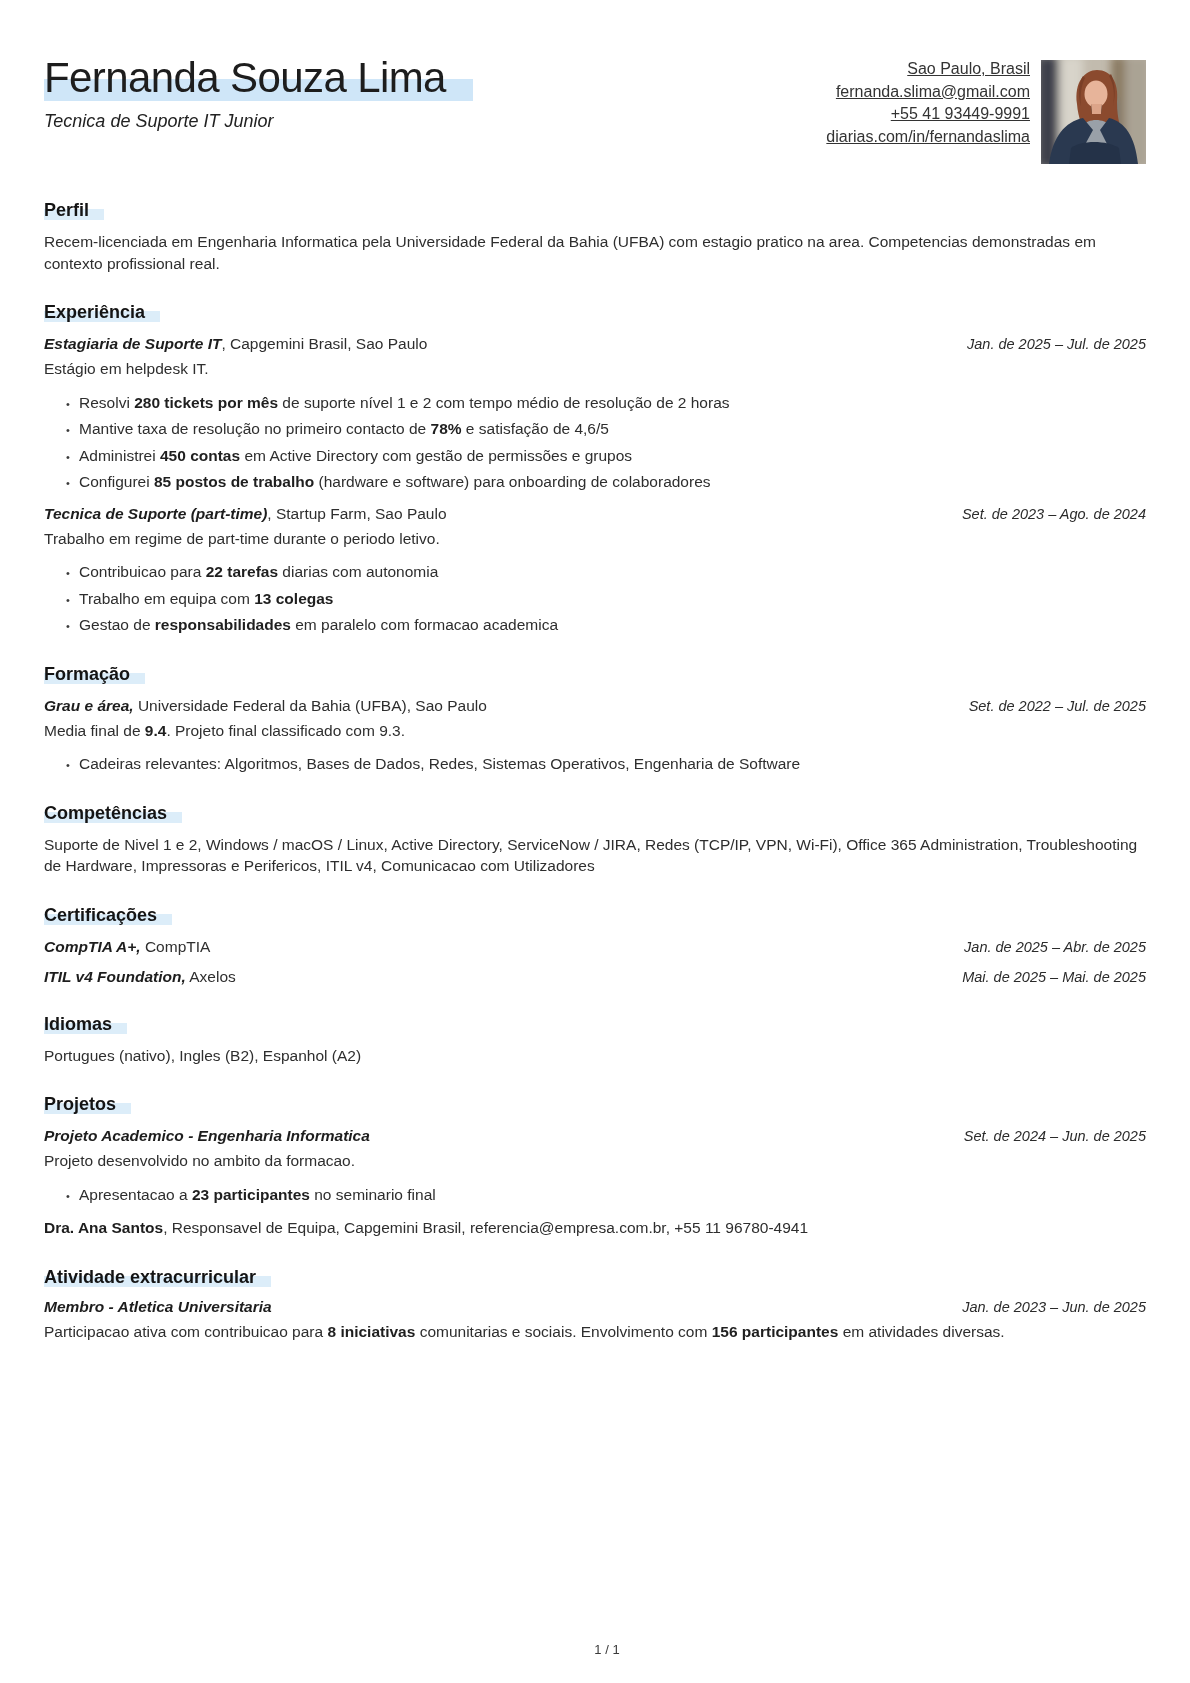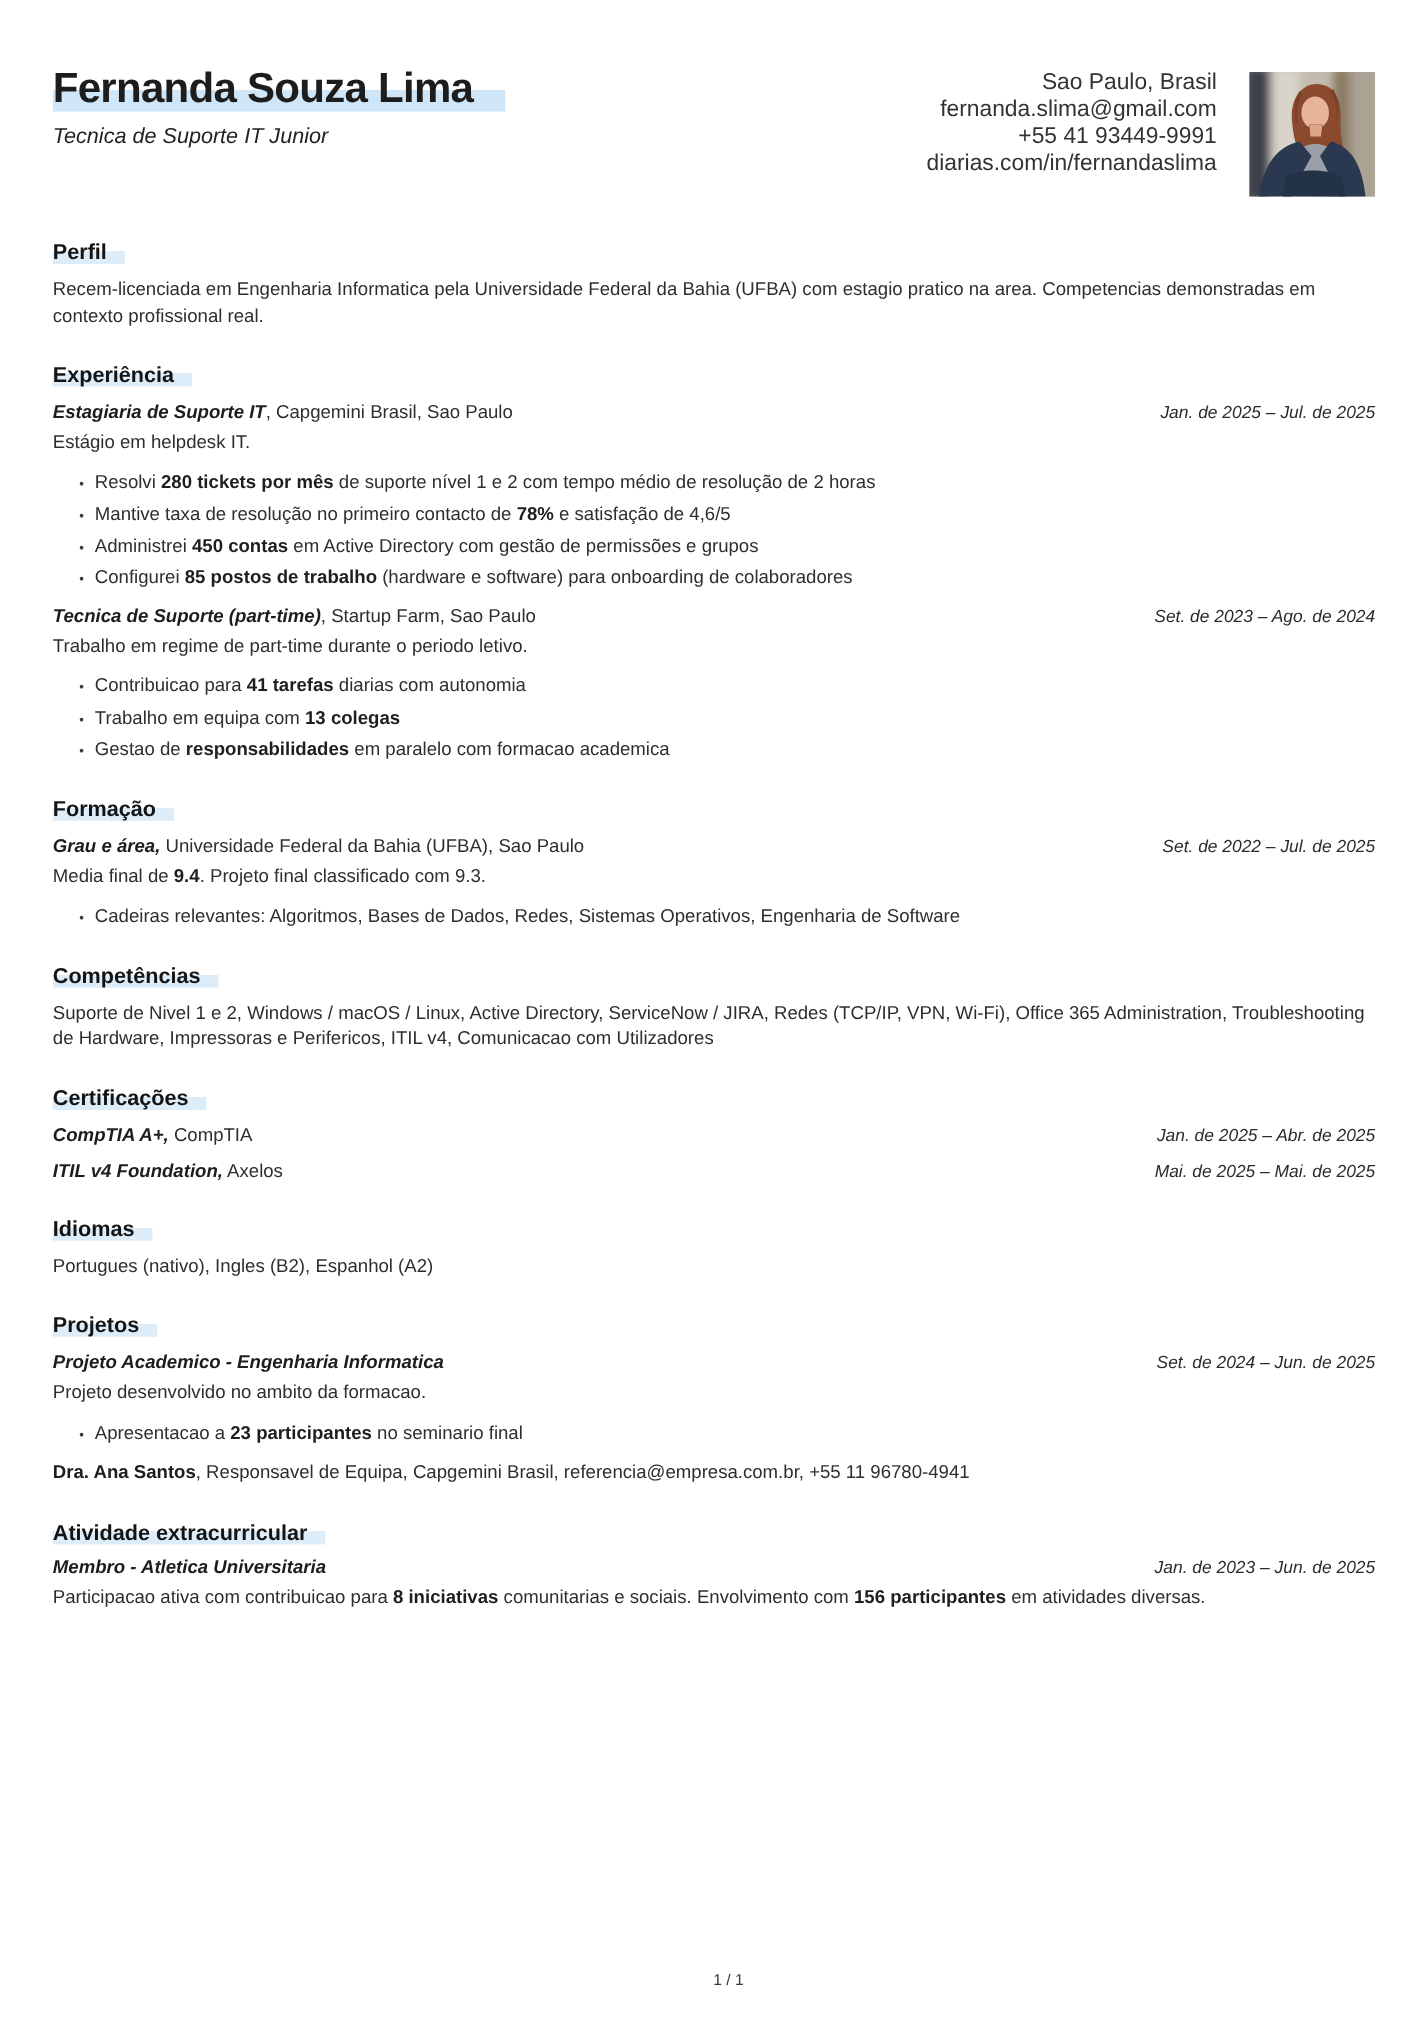--- a/index.html
+++ b/index.html
@@ -10,32 +10,32 @@
     color:#2e2e2e;
     position:relative;
     -webkit-font-smoothing:antialiased;
   }
   .page{padding:40px 44px 0 44px;}
 
   
   .header{position:relative;min-height:118px;margin-top:14px;}
   .name{
     display:inline;
-    font-size:35px;font-weight:700;color:#1d1d1d;
+    font-size:42px;font-weight:400;color:#1d1d1d;
     line-height:1.12;letter-spacing:-0.6px;
     background:linear-gradient(180deg,rgba(0,0,0,0) 54%,#cfe6f8 54%);
     padding-right:27px;
   }
   .job-title{
     margin-top:10px;
     font-style:italic;font-size:18px;color:#222;
   }
   .contact{
-    position:absolute;top:4px;right:132px;
-    text-align:right;font-size:19px;line-height:22.5px;color:#333;
+    position:absolute;top:4px;right:116px;
+    text-align:right;font-size:16px;line-height:22.5px;color:#333;text-decoration:underline;
   }
   .photo{
     position:absolute;top:6px;right:0;
     width:105px;height:104px;overflow:hidden;
   }
 
   
   .sec-h{
     margin:28px 0 10px 0;
     font-size:18px;font-weight:700;color:#141414;
@@ -151,21 +151,21 @@
 
   <div class="entry">
     <div class="entry-head">
       <div class="entry-title">
         <span class="ti">Tecnica de Suporte (part-time)</span><span>, Startup Farm, Sao Paulo</span>
       </div>
       <div class="date">Set. de 2023 – Ago. de 2024</div>
     </div>
     <p class="desc">Trabalho em regime de part-time durante o periodo letivo.</p>
     <ul class="bullets">
-      <li><span>Contribuicao para </span><b>41 tarefas</b><span> diarias com autonomia</span></li>
+      <li><span>Contribuicao para </span><b>22 tarefas</b><span> diarias com autonomia</span></li>
       <li><span>Trabalho em equipa com </span><b>13 colegas</b><span></span></li>
       <li><span>Gestao de </span><b>responsabilidades</b><span> em paralelo com formacao academica</span></li>
     </ul>
   </div>
 
   <h2 class="sec-h"><span class="hl">Formação</span></h2>
   <div class="entry">
     <div class="entry-head">
       <div class="entry-title">
         <span class="ti">Grau e área,</span><span> Universidade Federal da Bahia (UFBA), Sao Paulo</span>

